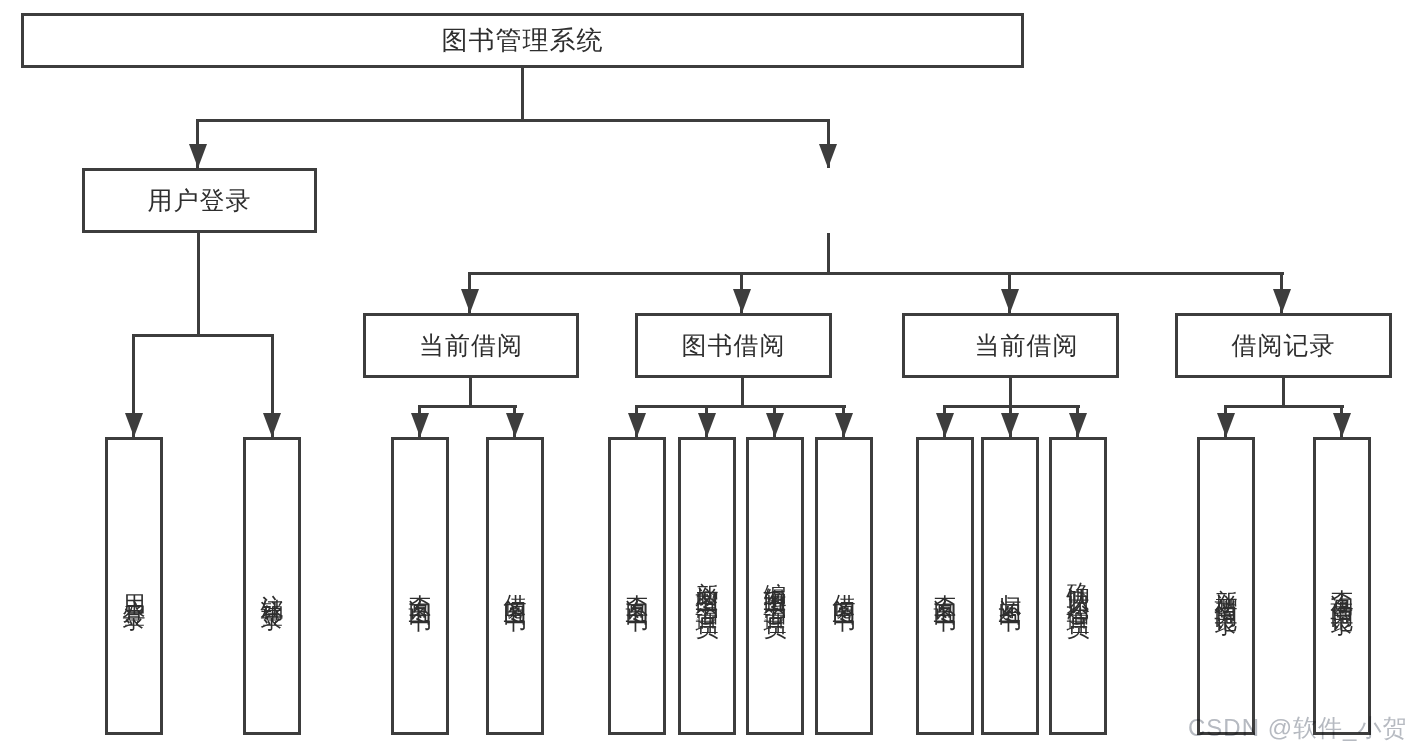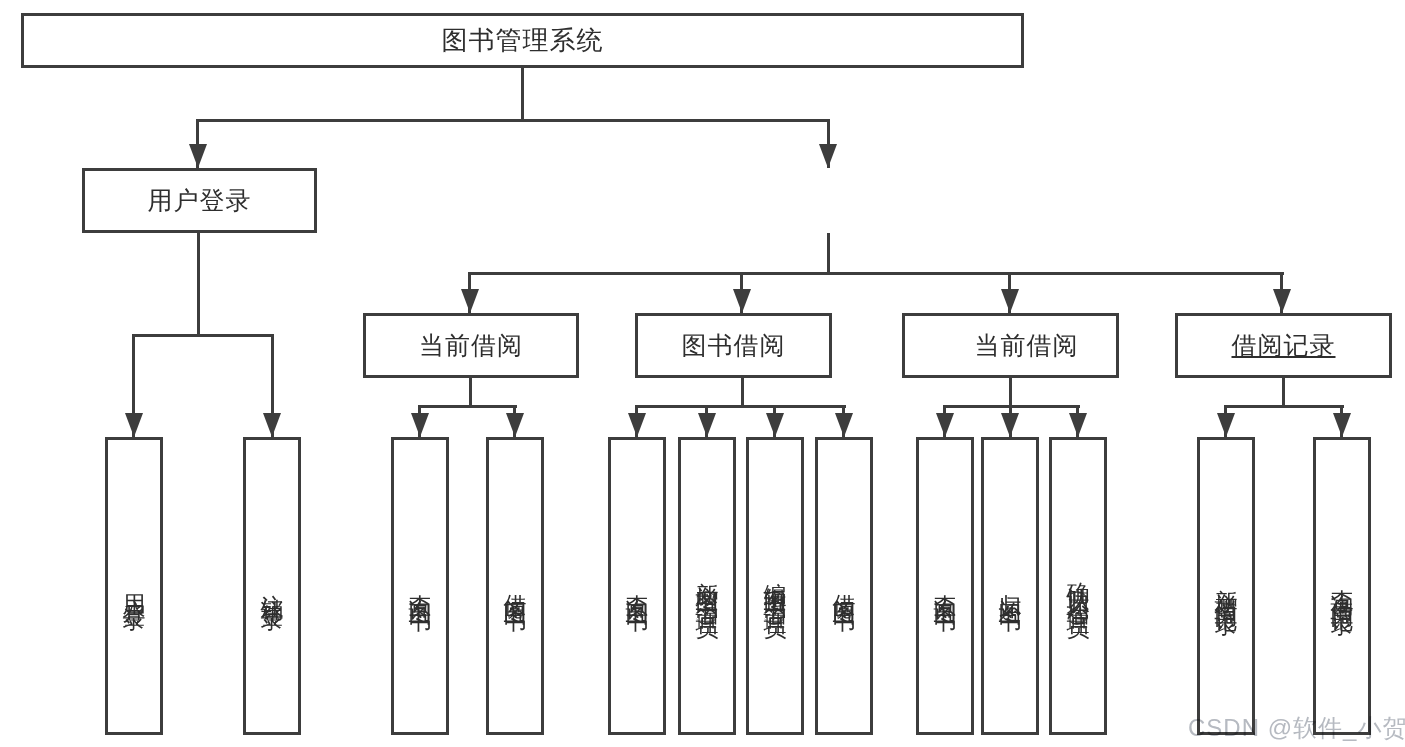--- a/index.html
+++ b/index.html
@@ -40,21 +40,21 @@
 
 <div id="canvas">
 
   <div class="node root" style="left:21px;top:13px;width:1003px;height:55px;">图书管理系统</div>
 
   <div class="node" style="left:82px;top:168px;width:235px;height:65px;">用户登录</div>
 
   <div class="node" style="left:363px;top:313px;width:216px;height:65px;">当前借阅</div>
   <div class="node" style="left:635px;top:313px;width:197px;height:65px;">图书借阅</div>
   <div class="node" style="left:902px;top:313px;width:217px;height:65px;padding-left:32px;">当前借阅</div>
-  <div class="node" style="left:1175px;top:313px;width:217px;height:65px;text-decoration:underline;">借阅记录</div>
+  <div class="node" style="left:1175px;top:313px;width:217px;height:65px;">借阅记录</div>
 
   <div class="leaf" style="left:105px;">
     <span>用户登录</span>
     </div>
   <div class="leaf" style="left:243px;">
     <span>注销登录</span>
     </div>
 
   <div class="leaf" style="left:391px;">
     <span>查询图书</span>

